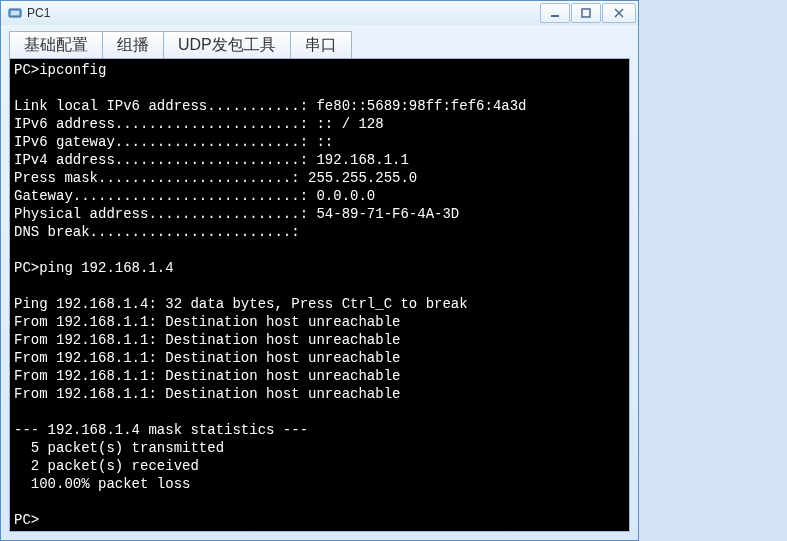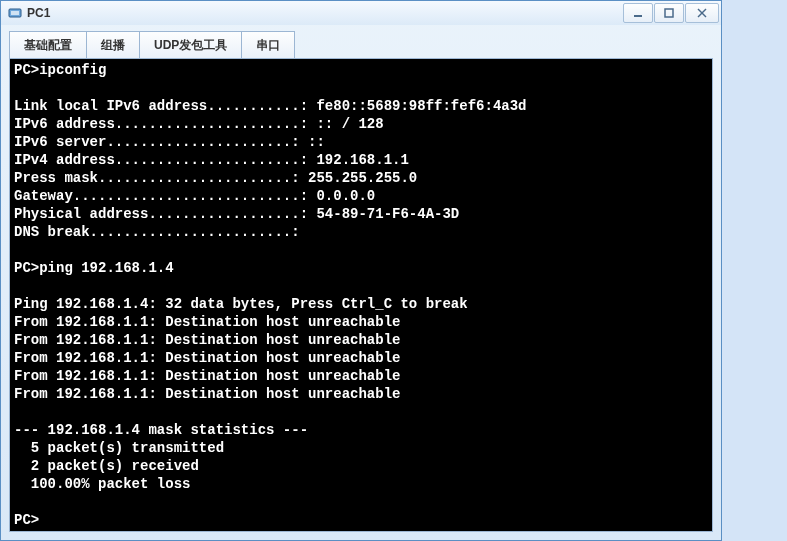--- a/index.html
+++ b/index.html
@@ -1,26 +1,26 @@
 <!DOCTYPE html>
 <html><head>
 <meta charset="utf-8">
 <style>
 * { margin: 0; padding: 0; box-sizing: border-box; }
 body { font-family: "Microsoft YaHei", "Segoe UI", Tahoma, sans-serif; background: #d4e4f7; width: 787px; height: 541px; overflow: hidden; }
-.window { width: 722px; height: 541px; background: linear-gradient(to bottom, #eaf3fb 0%, #d9e8f7 100%); border: 1px solid #5a8fc4; display: flex; flex-direction: column; font-weight: bold; }
+.window { width: 639px; height: 541px; background: linear-gradient(to bottom, #eaf3fb 0%, #d9e8f7 100%); border: 1px solid #5a8fc4; display: flex; flex-direction: column; }
 .titlebar { height: 28px; display: flex; align-items: center; padding: 0 2px 0 6px; background: linear-gradient(to bottom, #f4f9fe 0%, #dceaf8 100%); }
 .titlebar-icon { width: 16px; height: 16px; margin-right: 4px; display: inline-flex; align-items: center; justify-content: center; }
 .titlebar-title { font-size: 12px; color: #333; flex: 1; }
 .win-controls { display: flex; gap: 1px; }
 .win-btn { width: 30px; height: 20px; border: 1px solid #a6bfd9; background: linear-gradient(to bottom, #fdfefe, #e7eff8); display: flex; align-items: center; justify-content: center; font-size: 11px; color: #4a6a8a; border-radius: 2px; cursor: pointer; }
 .win-btn.close { width: 34px; }
 .client-area { flex: 1; padding: 6px 8px 8px 8px; display: flex; flex-direction: column; }
 .tabs { display: flex; height: 28px; }
-.tab { border: 1px solid #9cb6d3; background: linear-gradient(to bottom, #fdfefe, #eaf1f9); padding: 0 14px; font-size: 12px; color: #333; display: flex; align-items: center; margin-right: -1px; cursor: pointer; position: relative; }
+.tab { border: 1px solid #9cb6d3; background: linear-gradient(to bottom, #fdfefe, #eaf1f9); padding: 0 14px; font-size: 16px; color: #333; display: flex; align-items: center; margin-right: -1px; cursor: pointer; position: relative; }
 .tab.active { background: #fff; border-bottom: 1px solid #fff; z-index: 2; }
 .terminal-wrap { flex: 1; border: 1px solid #9cb6d3; background: #000; margin-top: -1px; overflow: hidden; }
 .terminal { font-family: "Courier New", "Consolas", monospace; font-size: 14px; line-height: 18px; color: #fff; padding: 2px 4px; white-space: pre; letter-spacing: 0; }
 </style>
 </head>
 <body>
 
 <div class="window">
   <div class="titlebar">
     <span class="titlebar-icon">
@@ -64,21 +64,21 @@
       <div class="tab">
           <span>串口</span>
         </div>
     </div>
 
     <div class="terminal-wrap">
       <div class="terminal"><span>PC&gt;ipconfig</span>
 <span></span>
 <span>Link local IPv6 address...........: fe80::5689:98ff:fef6:4a3d</span>
 <span>IPv6 address......................: :: / 128</span>
-<span>IPv6 server......................: ::</span>
+<span>IPv6 gateway......................: ::</span>
 <span>IPv4 address......................: 192.168.1.1</span>
 <span>Press mask.......................: 255.255.255.0</span>
 <span>Gateway...........................: 0.0.0.0</span>
 <span>Physical address..................: 54-89-71-F6-4A-3D</span>
 <span>DNS break........................:</span>
 <span></span>
 <span>PC&gt;ping 192.168.1.4</span>
 <span></span>
 <span>Ping 192.168.1.4: 32 data bytes, Press Ctrl_C to break</span>
 <span>From 192.168.1.1: Destination host unreachable</span>

